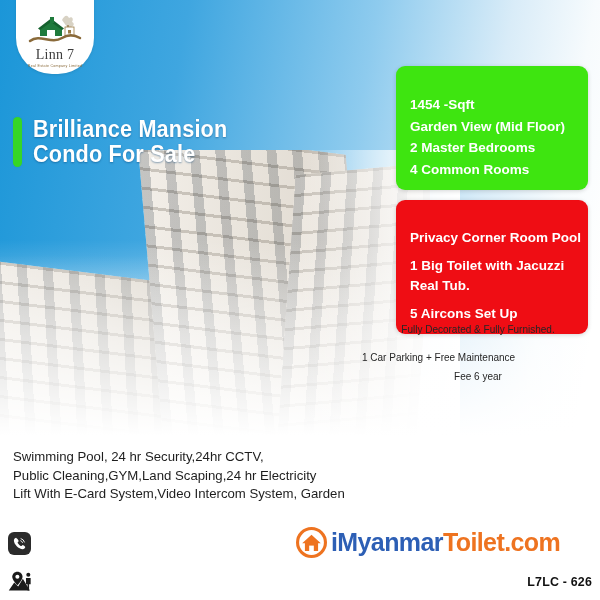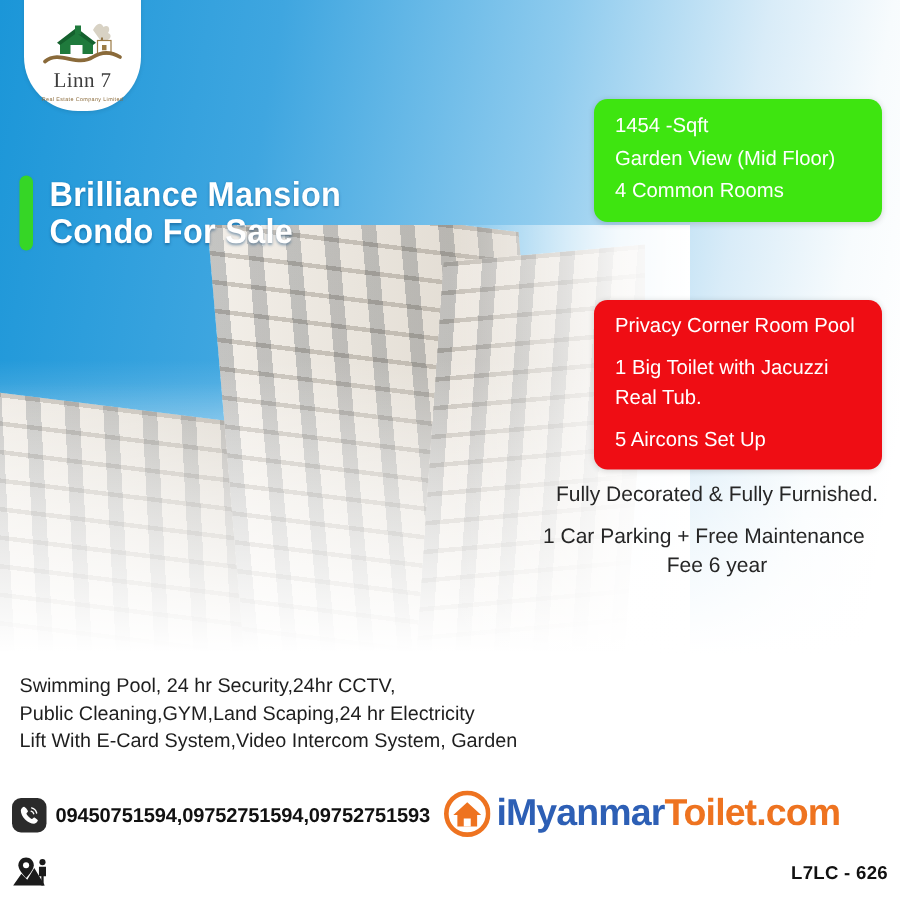--- a/index.html
+++ b/index.html
@@ -117,39 +117,40 @@
     text-shadow:0 1px 2px rgba(0,60,110,.45);
     transform:scaleX(.94); transform-origin:left center;
     white-space:nowrap;
   }
 
   
   .card {
     position:absolute;
     border-radius:9px;
     box-shadow:0 1px 4px rgba(0,0,0,.16);
-    padding:7px 14px 10px 14px;
+    padding:28px 14px 10px 14px;
     color:#ffffff;
+    font-weight:bold;
   }
   .card span {
     display:block; font-size:13.5px; line-height:21.5px;
     white-space:nowrap;
   }
   .card.green { left:396px; top:66px; width:192px; background:#3ee510; }
   .card.red   { left:396px; top:200px; width:192px; background:#ef0d14; }
   .card.red span { line-height:20px; }
   .card.red span.gap { margin-top:8px; }
   .card.red span.tight { margin-top:0; }
 
   
   .notes {
     position:absolute; left:360px; top:320px; width:236px;
     text-align:center; color:#262626;
   }
-  .notes span { display:block; font-size:14px; line-height:19px; }
+  .notes span { display:block; font-size:10px; line-height:19px; }
   .notes span.line1 { margin-bottom:9px; }
   .notes span.line2 { text-align:left; padding-left:2px; }
   .notes span.line3 { text-align:center; }
 
   
   .amenities {
     position:absolute; left:13px; top:448px; width:420px;
     color:#1e1e1e;
   }
   .amenities span { display:block; font-size:13.2px; line-height:18.5px; white-space:nowrap; }
@@ -240,20 +241,21 @@
     <div class="headline-bar"></div>
     <div class="headline-text">
       <span>Brilliance Mansion</span>
       <span>Condo For Sale</span>
     </div>
   </div>
 
   <div class="card green">
     <span>1454 -Sqft</span>
     <span>Garden View (Mid Floor)</span>
+    <span>2 Master Bedrooms</span>
     <span>4 Common Rooms</span>
   </div>
 
   <div class="card red">
     <span>Privacy Corner Room Pool</span>
     <span class="gap">1 Big Toilet with Jacuzzi</span>
     <span class="tight"> Real Tub.</span>
     <span class="gap">5 Aircons Set Up</span>
   </div>
 
@@ -270,21 +272,20 @@
   </div>
 
   <div class="phone-row">
     <div class="phone-icon">
       <svg width="15" height="15" viewBox="0 0 24 24">
         <path d="M6.6 2.8 C5.2 2.8 3 5 3 6.8 c0 6.6 7.6 14.2 14.2 14.2 1.8 0 4-2.2 4-3.6 0-.7-3.4-3.1-4-3.1-.8 0-1.6 1.7-2.4 1.7-1.4 0-5.8-4.4-5.8-5.8 0-.8 1.7-1.6 1.7-2.4 0-.6-2.4-4-3.1-4 z" fill="#ffffff"></path>
         <path d="M14.5 4.2 a7.6 7.6 0 0 1 5.4 5.4" stroke="#ffffff" stroke-width="1.5" fill="none" stroke-linecap="round"></path>
         <path d="M14 7.6 a4.2 4.2 0 0 1 2.8 2.8" stroke="#ffffff" stroke-width="1.4" fill="none" stroke-linecap="round"></path>
       </svg>
     </div>
-    <div class="phone-numbers">09450751594,09752751594,09752751593</div>
   </div>
 
   <div class="imh">
     <svg class="imh-icon" viewBox="0 0 40 40">
       <circle cx="20" cy="20" r="18" fill="none" stroke="#ee7320" stroke-width="4"></circle>
       <path d="M8 21 L20 10 L32 21 L28.5 21 L28.5 31 L11.5 31 L11.5 21 Z" fill="#ee7320"></path>
       <path d="M17 31 L17 24 L23 24 L23 31 Z" fill="#ffffff"></path>
     </svg>
     <div class="imh-text">
       <span class="b">iMyanmar</span><span class="o">Toilet.com</span>

